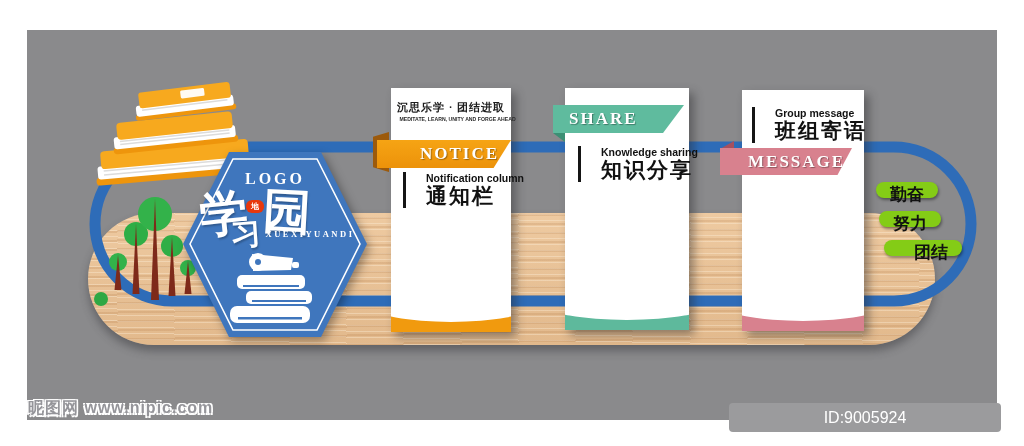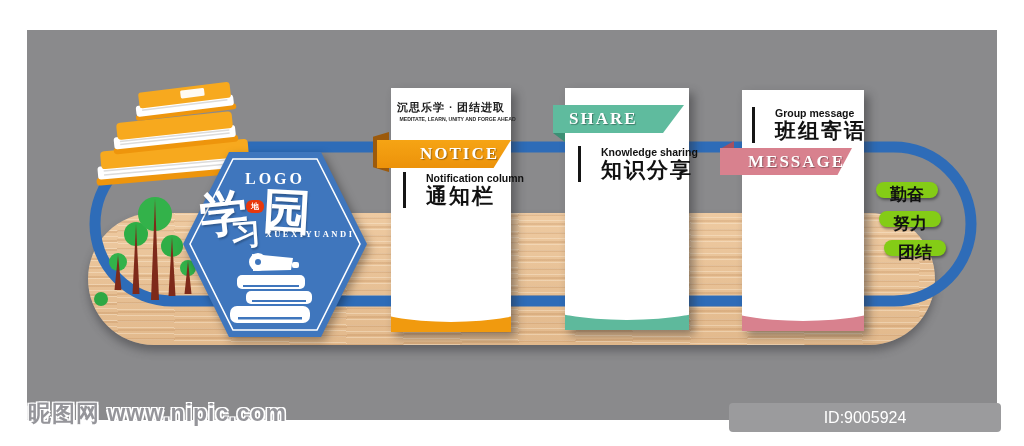--- a/index.html
+++ b/index.html
@@ -63,23 +63,23 @@
   .fill-notice{background:#f19a0e;}
   .fill-share{background:#5eb99c;}
   .fill-message{background:#d8818e;}
   .footer .arc{position:absolute;left:-15%;width:130%;height:30px;top:-16px;background:#fff;border-radius:50%;}
   
   .pill{position:absolute;width:62px;height:16px;background:#84cc16;border-radius:14px;z-index:3;
         box-shadow:1px 2px 3px rgba(0,0,0,.4);text-align:center;line-height:26px;
         font-weight:bold;font-size:17px;color:#111;}
   .pill-1{left:876px;top:182px;}
   .pill-2{left:879px;top:211px;}
-  .pill-3{left:884px;top:240px;}
-  
-  .watermark{position:absolute;left:28px;top:398px;z-index:5;font-weight:bold;font-size:23px;
+  .pill-3{left:884px;top:240px;padding-left:16px;}
+  
+  .watermark{position:absolute;left:28px;top:398px;z-index:5;font-weight:bold;font-size:16px;
              color:#95959a;letter-spacing:1px;
              text-shadow:-1.5px -1.5px 0 #fff,1.5px -1.5px 0 #fff,-1.5px 1.5px 0 #fff,1.5px 1.5px 0 #fff;}
   .id-badge{position:absolute;left:729px;top:403px;width:272px;height:29px;background:#9b9b9d;
             border-radius:4px;z-index:5;color:#fff;text-align:center;line-height:29px;font-size:16px;}
 </style>
 </head>
 <body>
 
 <div class="stage">
   <div class="wall"></div>

